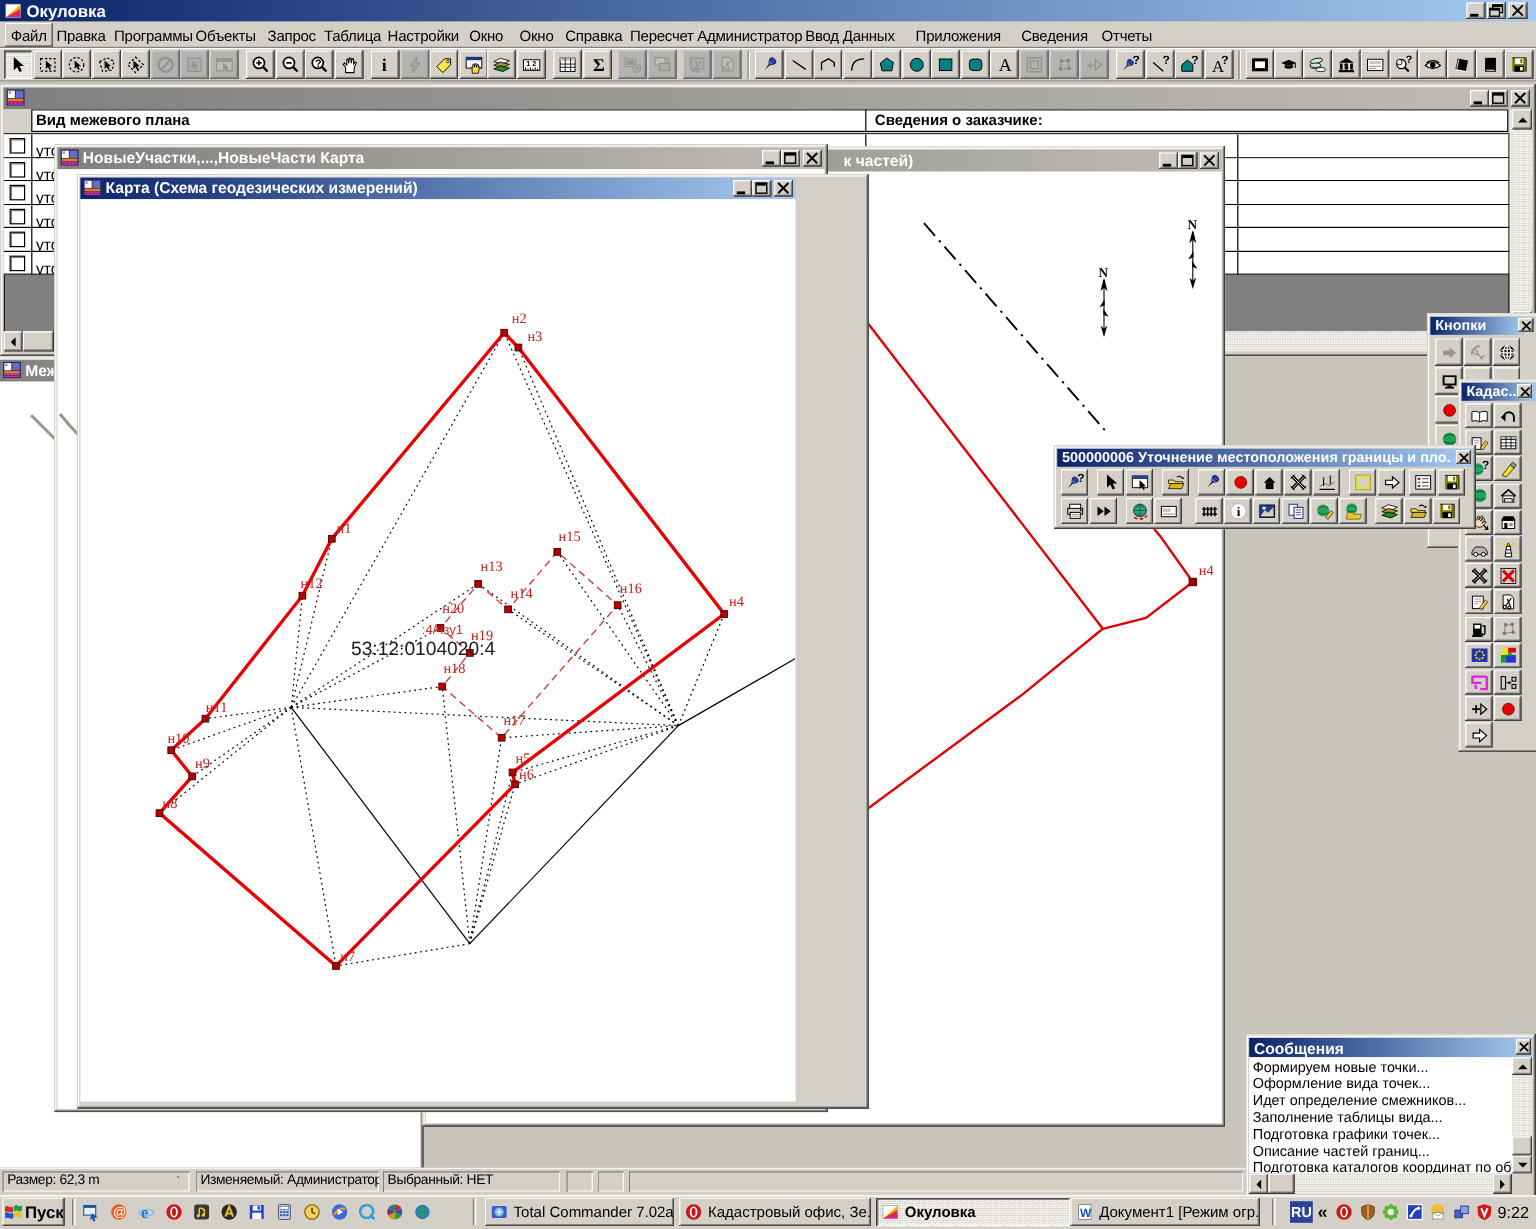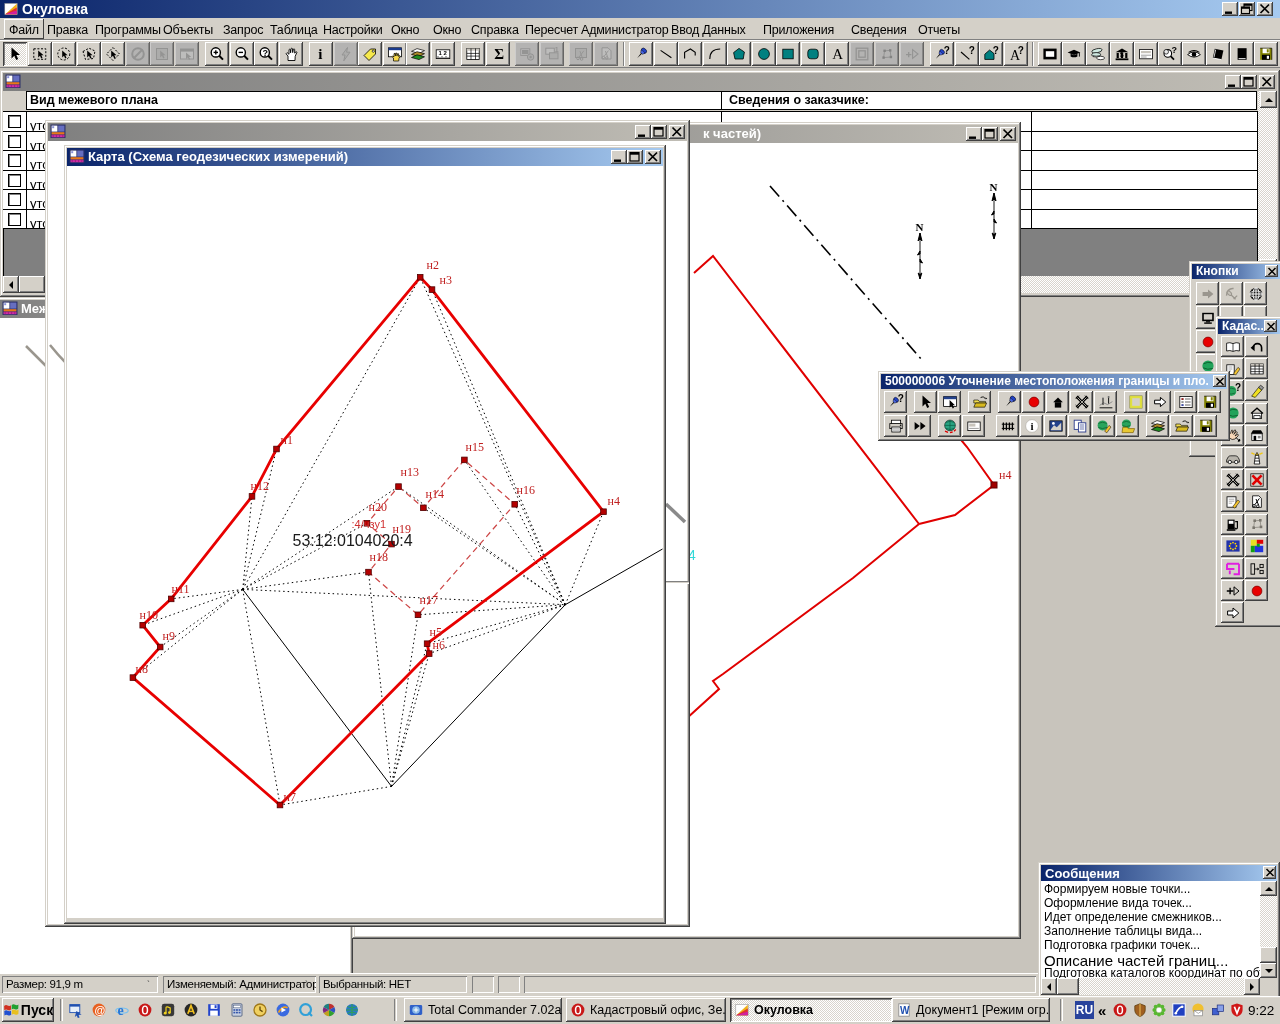--- a/index.html
+++ b/index.html
@@ -714,20 +714,21 @@
             <svg width="16" height="15" viewBox="0 0 16 15">
               <rect x="0.5" y="0.5" width="15" height="13.5" fill="#2a3068"></rect>
               <rect x="1.6" y="1.6" width="5.8" height="6" fill="#fff"></rect>
               <rect x="2.2" y="2.2" width="2" height="2" fill="#8890d8"></rect>
               <rect x="8.2" y="1.6" width="6.2" height="6" fill="#666ec0"></rect>
               <rect x="1.6" y="8.2" width="12.8" height="2.2" fill="#e87818"></rect>
               <rect x="1.6" y="10.8" width="12.8" height="2.4" fill="#e838b8"></rect>
               <path d="M1.6 11.9 h12.8 M3.2 10.8 v2.4 M6.4 10.8 v2.4 M9.6 10.8 v2.4 M12.8 10.8 v2.4" stroke="#901878" stroke-width="0.7"></path>
             </svg>
           </div>
+          <div class="ttext" style="position: absolute; left: 21px; top: 1px; font-size: 13px; right: 54px;">НовыеУчастки,...,НовыеЧасти Карта</div>
           <div class="capbtn" style="left: 587px; top: 2px;">
             <svg width="16" height="14" viewBox="0 0 16 14">
               <rect x="3" y="9.5" width="7" height="2.4" fill="#000"></rect>
             </svg>
           </div>
           <div class="capbtn" style="left: 603px; top: 2px;">
             <svg width="16" height="14" viewBox="0 0 16 14">
               <rect x="3" y="2.5" width="9" height="8.5" fill="none" stroke="#000" stroke-width="1.2"></rect>
               <rect x="3" y="2.5" width="9" height="2.2" fill="#000"></rect>
             </svg>
@@ -741,21 +742,21 @@
         <div style="left: 3px; top: 21px; width: 639px; height: 783px; position: absolute; background: rgb(255, 255, 255); overflow: hidden;">
           <div style="position: absolute; left: 0px; top: 0px;">
             <svg width="639" height="783" viewBox="0 0 639 783">
               <path d="M2 204 Q10 214 18 222" stroke="#9a968e" stroke-width="2.5" fill="none"></path>
               <line x1="618" y1="363" x2="637" y2="381" stroke="#8a8a8a" stroke-width="3.5"></line>
             </svg>
           </div>
         </div>
       </div>
       <div style="left: 666px; top: 513px; width: 23px; height: 3px; position: absolute; background: rgb(212, 208, 200); box-shadow: rgb(128, 128, 128) 0px 1px inset, rgb(255, 255, 255) 0px -1px inset; z-index: 4;"></div>
-      <div class="winborder" style="left: 64px; top: 77px; width: 602px; height: 779px; position: absolute; background: rgb(212, 208, 200); z-index: 5;">
+      <div class="winborder" style="left: 64px; top: 77px; width: 660px; height: 779px; position: absolute; background: rgb(212, 208, 200); z-index: 5;">
         <div class="tgrad-act" style="left: 3px; top: 3px; width: 596px; height: 18px; position: absolute;">
           <div style="position: absolute; left: 2px; top: 1px; width: 16px; height: 15px;">
             <svg width="16" height="15" viewBox="0 0 16 15">
               <rect x="0.5" y="0.5" width="15" height="13.5" fill="#2a3068"></rect>
               <rect x="1.6" y="1.6" width="5.8" height="6" fill="#fff"></rect>
               <rect x="2.2" y="2.2" width="2" height="2" fill="#8890d8"></rect>
               <rect x="8.2" y="1.6" width="6.2" height="6" fill="#666ec0"></rect>
               <rect x="1.6" y="8.2" width="12.8" height="2.2" fill="#e87818"></rect>
               <rect x="1.6" y="10.8" width="12.8" height="2.4" fill="#e838b8"></rect>
               <path d="M1.6 11.9 h12.8 M3.2 10.8 v2.4 M6.4 10.8 v2.4 M9.6 10.8 v2.4 M12.8 10.8 v2.4" stroke="#901878" stroke-width="0.7"></path>
@@ -855,21 +856,21 @@
               <text x="325.5" y="367" fill="#c02020" font-size="12" font-family="Liberation Serif,serif">н19</text>
               <text x="301.5" y="345" fill="#c02020" font-size="12" font-family="Liberation Serif,serif">н20</text>
               <text x="284.5" y="362" fill="#d03030" font-size="11">:4/чзу1</text>
               <text x="225.5" y="380" fill="#1a1a1a" font-size="16">53:12:0104020:4</text>
             </svg>
           </div>
         </div>
       </div>
     </div>
     <div class="winborder" style="left: 1189px; top: 261px; width: 95px; height: 196px; position: absolute; background: rgb(212, 208, 200); z-index: 30;">
-      <div class="tgrad-act" style="left: 3px; top: 3px; width: 89px; height: 15px; position: absolute;">
+      <div class="tgrad-act" style="left: 3px; top: 3px; width: 78px; height: 15px; position: absolute;">
         <div class="ttext" style="position: absolute; left: 4px; top: 0px; font-size: 12px; right: 16px;">Кнопки</div>
         <div class="capbtn" style="left: 73px; top: 1px; width: 13px; height: 12px;">
           <svg width="12" height="11" viewBox="0 0 12 11">
             <path d="M2.5 2 L9.5 9 M9.5 2 L2.5 9" stroke="#000" stroke-width="1.5"></path>
           </svg>
         </div>
       </div>
       <div class="btn" style="left: 7px; top: 21px; width: 23px; height: 23px; position: absolute;">
         <span class="icon" style="width:16px;height:16px;display:inline-block">
           <svg width="16" height="16" viewBox="0 0 16 16">
@@ -1459,21 +1460,21 @@
             <path d="M2.5 2 L9.5 9 M9.5 2 L2.5 9" stroke="#000" stroke-width="1.5"></path>
           </svg>
         </div>
       </div>
       <div style="left: 3px; top: 19px; width: 219px; height: 97px; position: absolute; background: rgb(255, 255, 255); overflow: hidden;">
         <div style="position: absolute; left: 3px; top: 1px; font-size: 12px; white-space: nowrap;">Формируем новые точки...</div>
         <div style="position: absolute; left: 3px; top: 15px; font-size: 12px; white-space: nowrap;">Оформление вида точек...</div>
         <div style="position: absolute; left: 3px; top: 29px; font-size: 12px; white-space: nowrap;">Идет определение смежников...</div>
         <div style="position: absolute; left: 3px; top: 43px; font-size: 12px; white-space: nowrap;">Заполнение таблицы вида...</div>
         <div style="position: absolute; left: 3px; top: 57px; font-size: 12px; white-space: nowrap;">Подготовка графики точек...</div>
-        <div style="position: absolute; left: 3px; top: 71px; font-size: 15px; white-space: nowrap;">Описание частей границ...</div>
+        <div style="position: absolute; left: 3px; top: 71px; font-size: 12px; white-space: nowrap;">Описание частей границ...</div>
         <div style="position: absolute; left: 3px; top: 85px; font-size: 12px; white-space: nowrap;">Подготовка каталогов координат по объект</div>
       </div>
       <div class="checker" style="left: 222px; top: 19px; width: 17px; height: 97px; position: absolute;">
         <div class="btn" style="left: 0px; top: 0px; width: 17px; height: 15px; position: absolute;">
           <svg width="8" height="8" viewBox="0 0 8 8">
             <path d="M0 6 L4 2 L8 6 Z" fill="#000"></path>
           </svg>
         </div>
         <div style="left: 0px; top: 66px; width: 17px; height: 16px; position: absolute; background: rgb(212, 208, 200); box-shadow: rgb(64, 64, 64) -1px -1px inset, rgb(255, 255, 255) 1px 1px inset, rgb(128, 128, 128) -2px -2px inset;"></div>
         <div class="btn" style="left: 0px; top: 82px; width: 17px; height: 15px; position: absolute;">
@@ -1492,21 +1493,21 @@
         <div class="btn" style="left: 203px; top: 0px; width: 16px; height: 17px; position: absolute;">
           <svg width="8" height="8" viewBox="0 0 8 8">
             <path d="M2 0 L6 4 L2 8 Z" fill="#000"></path>
           </svg>
         </div>
       </div>
       <div style="left: 222px; top: 116px; width: 17px; height: 17px; position: absolute; background: rgb(212, 208, 200);"></div>
     </div>
     <div style="left: 0px; top: 973px; width: 1280px; height: 23px; position: absolute; background: rgb(212, 208, 200); box-shadow: rgb(255, 255, 255) 0px 1px inset; z-index: 20;">
       <div style="left: 2px; top: 3px; width: 156px; height: 17px; position: absolute; box-shadow: rgb(128, 128, 128) 1px 1px inset, rgb(255, 255, 255) -1px -1px inset; overflow: hidden;">
-        <div style="position: absolute; left: 4px; top: 2px; font-size: 11.5px; letter-spacing: -0.3px; white-space: nowrap;">Размер: 91,9 m</div>
+        <div style="position: absolute; left: 4px; top: 2px; font-size: 11.5px; letter-spacing: -0.3px; white-space: nowrap;">Размер: 62,3 m</div>
       </div>
       <div style="left: 163px; top: 3px; width: 153px; height: 17px; position: absolute; box-shadow: rgb(128, 128, 128) 1px 1px inset, rgb(255, 255, 255) -1px -1px inset; overflow: hidden;">
         <div style="position: absolute; left: 4px; top: 2px; font-size: 11.5px; letter-spacing: -0.3px; white-space: nowrap;">Изменяемый: Администратор</div>
       </div>
       <div style="left: 319px; top: 3px; width: 148px; height: 17px; position: absolute; box-shadow: rgb(128, 128, 128) 1px 1px inset, rgb(255, 255, 255) -1px -1px inset; overflow: hidden;">
         <div style="position: absolute; left: 4px; top: 2px; font-size: 11.5px; letter-spacing: -0.3px; white-space: nowrap;">Выбранный: НЕТ</div>
       </div>
       <div style="left: 472px; top: 3px; width: 22px; height: 17px; position: absolute; box-shadow: rgb(128, 128, 128) 1px 1px inset, rgb(255, 255, 255) -1px -1px inset; overflow: hidden;"></div>
       <div style="left: 498px; top: 3px; width: 22px; height: 17px; position: absolute; box-shadow: rgb(128, 128, 128) 1px 1px inset, rgb(255, 255, 255) -1px -1px inset; overflow: hidden;"></div>
       <div style="left: 524px; top: 3px; width: 512px; height: 17px; position: absolute; box-shadow: rgb(128, 128, 128) 1px 1px inset, rgb(255, 255, 255) -1px -1px inset; overflow: hidden;"></div>

